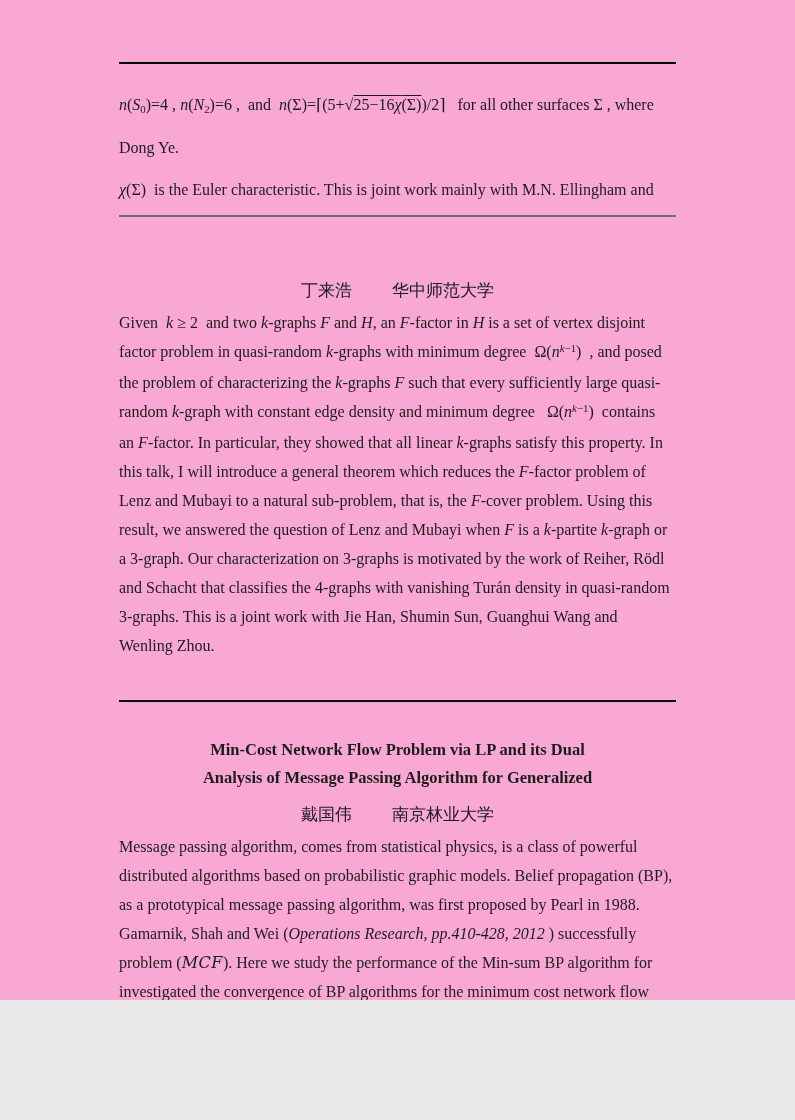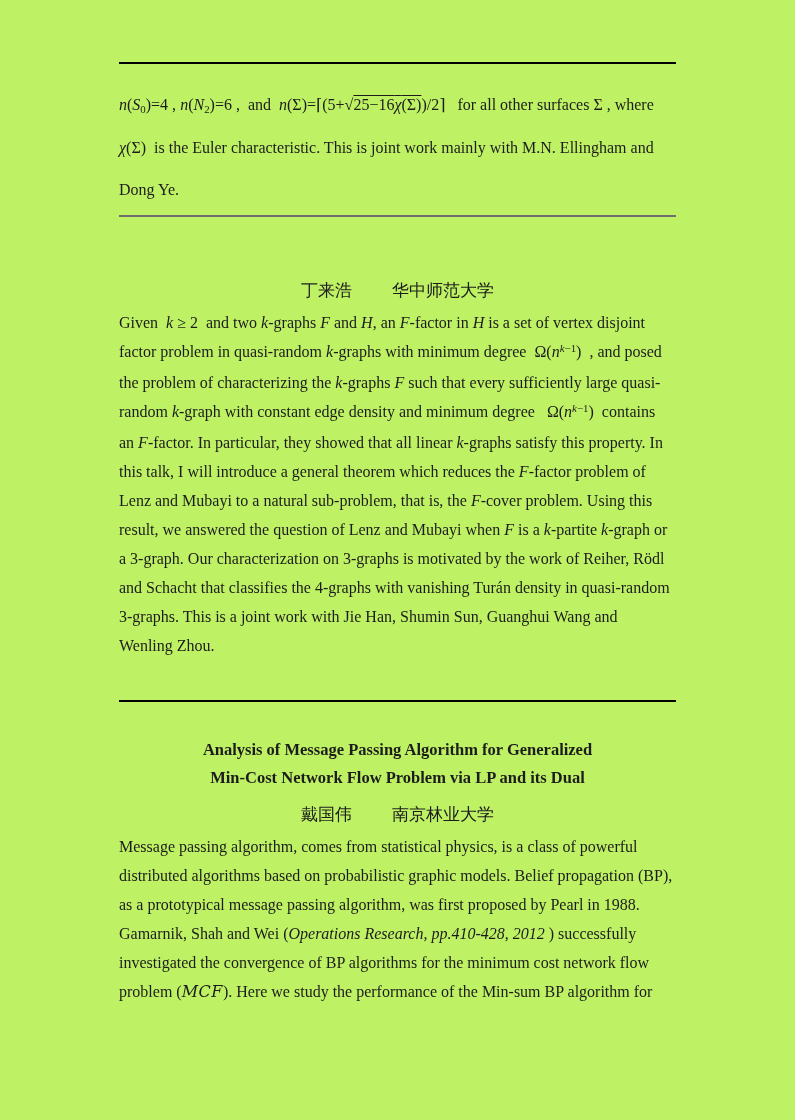--- a/index.html
+++ b/index.html
@@ -3,23 +3,23 @@
 <meta charset="utf-8">
 <style>
   html, body {
     margin: 0;
     padding: 0;
     background: #e8e8e8;
   }
   #page {
     position: relative;
     width: 795px;
-    height: 1120px;
+    height: 1000px;
     margin: 0 auto;
-    background: #bef264;
+    background: #f9a8d4;
     color: #1c1c1c;
     font-family: "Liberation Serif", "DejaVu Serif", serif;
     font-size: 16px;
     overflow: hidden;
   }
   .rule {
     position: absolute;
     left: 119px;
     width: 557px;
     height: 2px;
@@ -81,22 +81,22 @@
 </style>
 </head>
 <body>
 
 <div id="page">
 
   <div class="rule" id="rule-top"></div>
 
   <div class="textblock" id="continuation">
     <div class="line"><span class="it">n</span>(<span class="it">S</span><span class="sub">0</span>)=4 , <span class="it">n</span>(<span class="it">N</span><span class="sub">2</span>)=6 ,  and  <span class="it">n</span>(Σ)=⌈(5+√<span class="ov">25−16<span class="it">χ</span>(Σ)</span>)/2⌉   for all other surfaces Σ , where</div>
+    <div class="line">Dong Ye.</div>
     <div class="line"><span class="it">χ</span>(Σ)  is the Euler characteristic. This is joint work mainly with M.N. Ellingham and</div>
-    <div class="line">Dong Ye.</div>
   </div>
 
   <div class="rule" id="rule-mid"></div>
 
 
   <div class="authors" id="authors-1">
     <span>丁来浩</span>
     <span>华中师范大学</span>
   </div>
 
@@ -111,31 +111,31 @@
     <div class="line">result, we answered the question of Lenz and Mubayi when <span class="it">F</span> is a <span class="it">k</span>-partite <span class="it">k</span>-graph or</div>
     <div class="line">a 3-graph. Our characterization on 3-graphs is motivated by the work of Reiher, Rödl</div>
     <div class="line">and Schacht that classifies the 4-graphs with vanishing Turán density in quasi-random</div>
     <div class="line">3-graphs. This is a joint work with Jie Han, Shumin Sun, Guanghui Wang and</div>
     <div class="line">Wenling Zhou.</div>
   </div>
 
   <div class="rule" id="rule-bot"></div>
 
   <div class="title" id="title-2">
+    <div class="line">Min-Cost Network Flow Problem via LP and its Dual</div>
     <div class="line">Analysis of Message Passing Algorithm for Generalized</div>
-    <div class="line">Min-Cost Network Flow Problem via LP and its Dual</div>
   </div>
 
   <div class="authors" id="authors-2">
     <span>戴国伟</span>
     <span>南京林业大学</span>
   </div>
 
   <div class="textblock" id="para-2">
     <div class="line">Message passing algorithm, comes from statistical physics, is a class of powerful</div>
     <div class="line">distributed algorithms based on probabilistic graphic models. Belief propagation (BP),</div>
     <div class="line">as a prototypical message passing algorithm, was first proposed by Pearl in 1988.</div>
     <div class="line">Gamarnik, Shah and Wei (<span class="it">Operations Research, pp.410-428, 2012</span> ) successfully</div>
+    <div class="line">problem (<span class="scr">MCF</span>). Here we study the performance of the Min-sum BP algorithm for</div>
     <div class="line">investigated the convergence of BP algorithms for the minimum cost network flow</div>
-    <div class="line">problem (<span class="scr">MCF</span>). Here we study the performance of the Min-sum BP algorithm for</div>
   </div>
 
 </div>
 
 </body></html>

